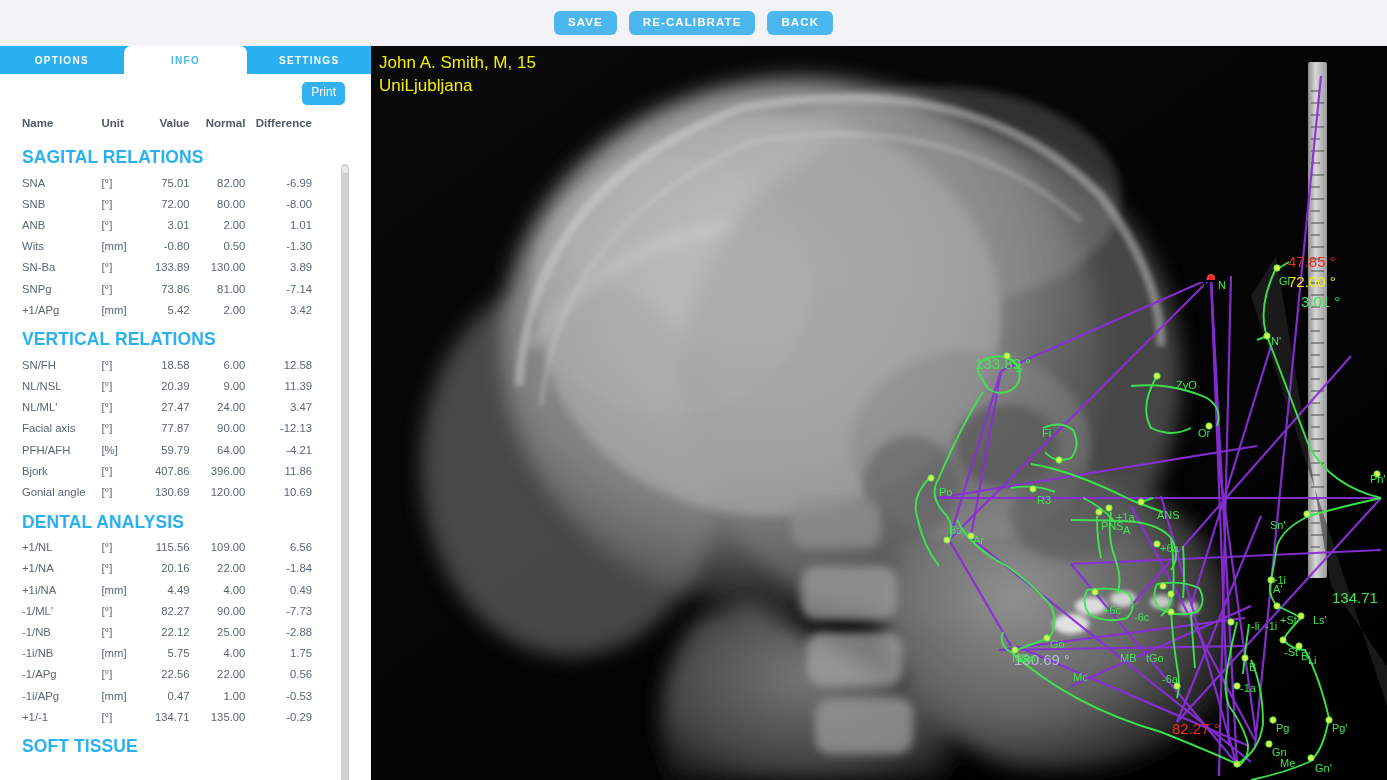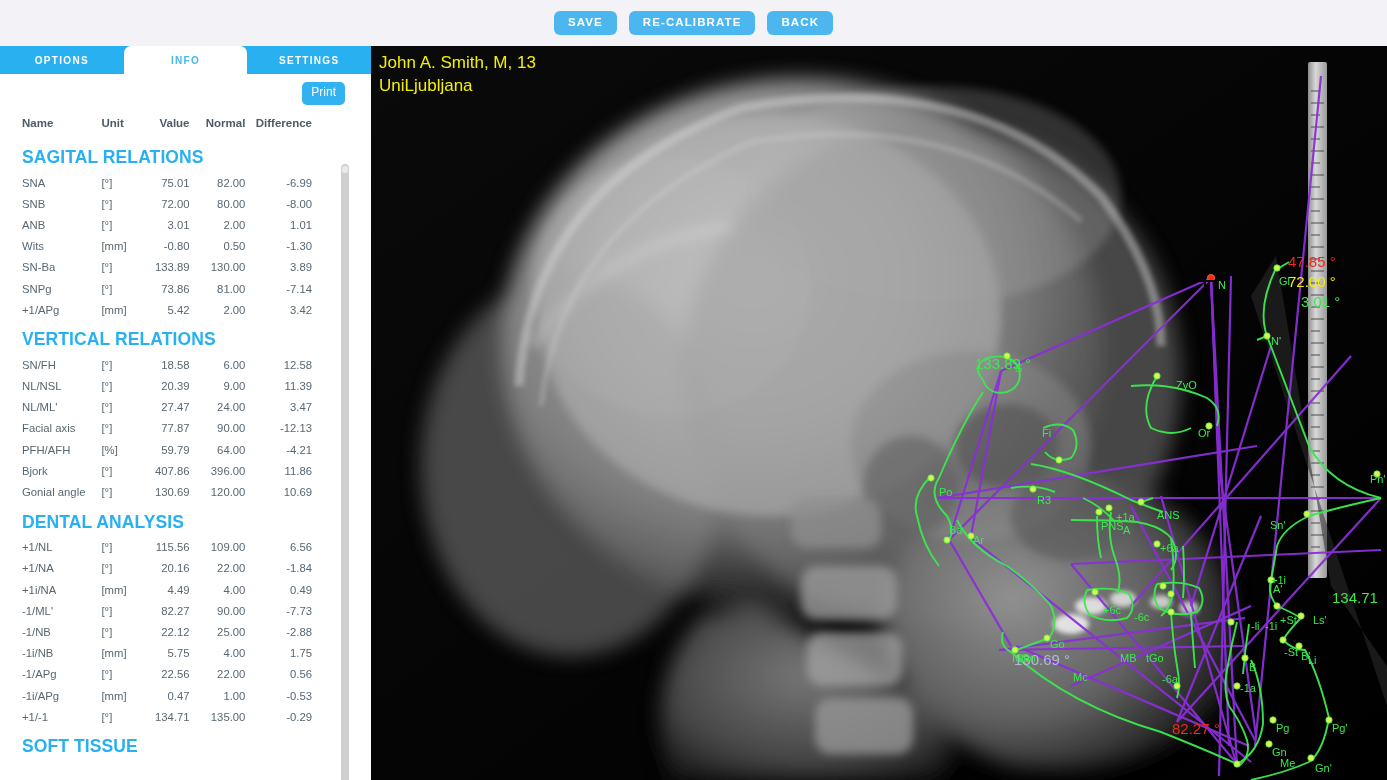--- a/index.html
+++ b/index.html
@@ -578,21 +578,21 @@
           <circle cx="940" cy="712" r="3.2"></circle>
         <circle cx="866" cy="718" r="3.2"></circle>
           <circle cx="930" cy="570" r="3.2"></circle>
       </g>
       <circle cx="840" cy="232" r="3.6" fill="#ff2a14" stroke="#ff6a50" stroke-width="0.8"></circle>
     </svg>
 
     <div class="crosshair" style="left:823px;top:224px;"></div>
 
     <div class="patient-info">
-      <div>John A. Smith, M, 13</div>
+      <div>John A. Smith, M, 15</div>
       <div>UniLjubljana</div>
     </div>
 
     <div id="angle-layer">
         <div class="xangle" style="left: 917px; top: 207px; color: rgb(239, 42, 24);">47.85 °</div>
         <div class="xangle" style="left: 917px; top: 227px; color: rgb(245, 240, 0);">72.00 °</div>
         <div class="xangle" style="left: 930px; top: 247px; color: rgb(61, 232, 79);">3.01 °</div>
         <div class="xangle" style="left: 604px; top: 309px; color: rgb(61, 232, 79);">133.89 °</div>
         <div class="xangle" style="left: 643px; top: 605px; color: rgb(174, 189, 214);">130.69 °</div>
         <div class="xangle" style="left: 801px; top: 674px; color: rgb(239, 42, 24);">82.27 °</div>

